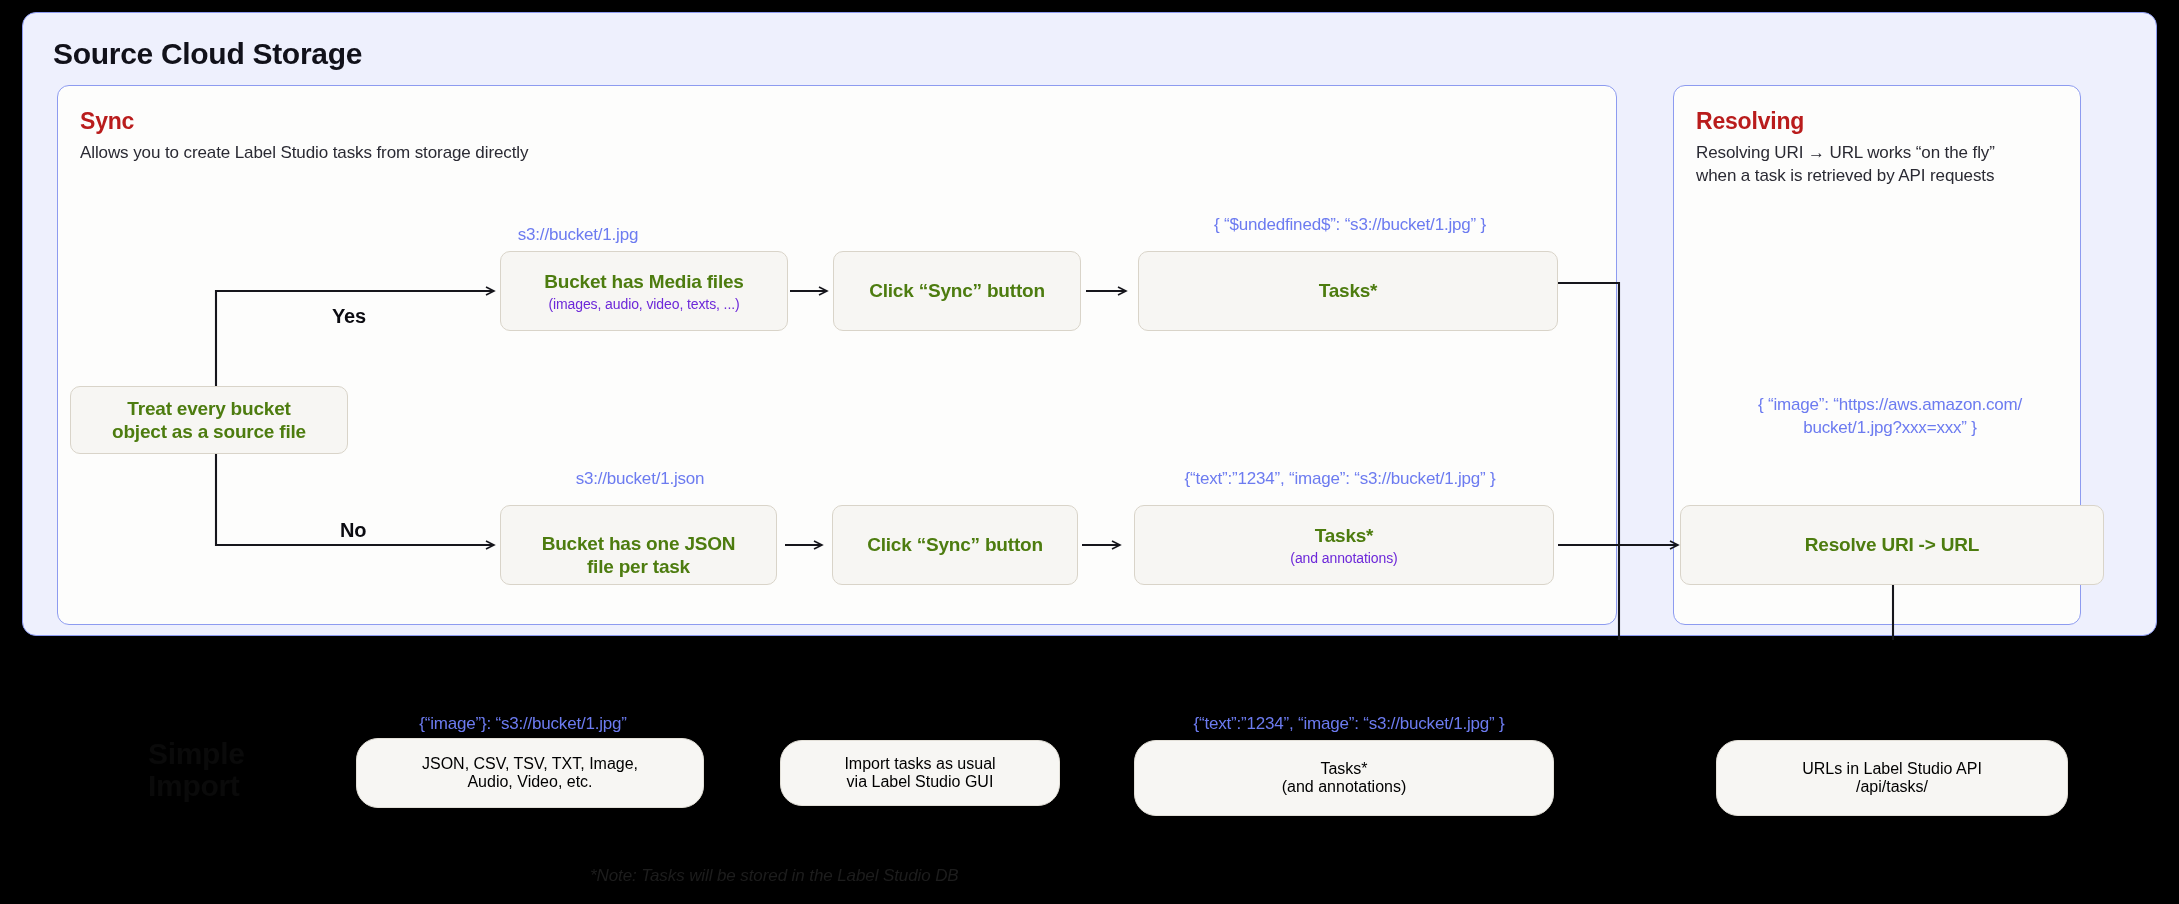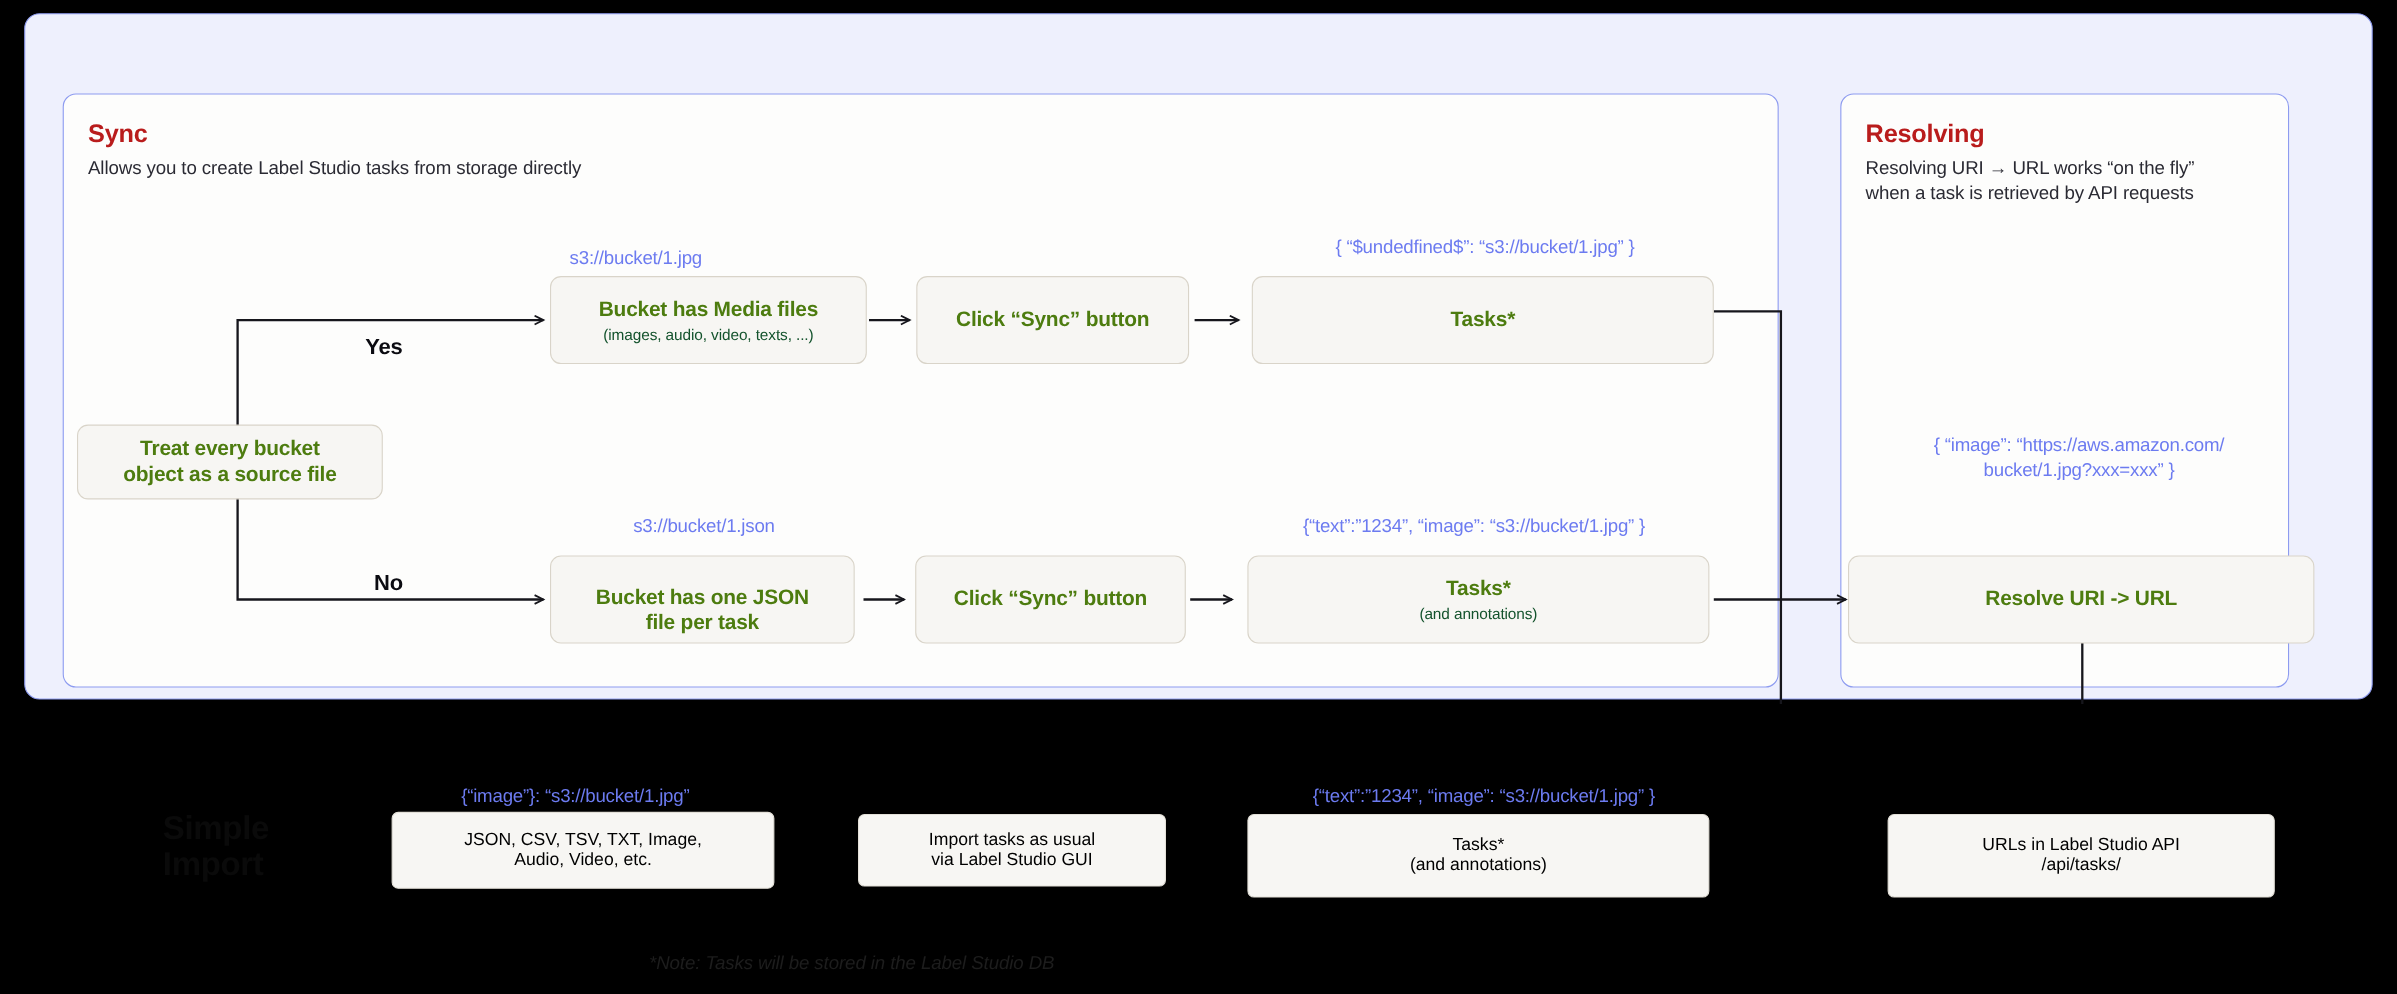--- a/index.html
+++ b/index.html
@@ -53,21 +53,21 @@
     display: flex; flex-direction: column;
     align-items: center; justify-content: center;
     text-align: center;
     padding: 6px 10px;
   }
   .node .ttl {
     font-size: 19px; font-weight: 700; color: #4d7c0f;
     letter-spacing: -0.2px; line-height: 1.22;
   }
   .node .sub {
-    font-size: 14px; font-weight: 400; color: #14532d;
+    font-size: 14px; font-weight: 400; color: #6d28d9;
     letter-spacing: -0.1px; margin-top: 3px;
   }
 
   
   .blue-label {
     position: absolute;
     color: #6c7bf0;
     font-size: 17px;
     text-align: center;
     letter-spacing: -0.2px;
@@ -99,34 +99,35 @@
   .note {
     position: absolute; left: 578px; top: 866px;
     font-size: 17px; font-style: italic; color: #1d1d1d;
     letter-spacing: -0.1px;
     margin-left: 12px;
   }
   .node-dark {
     position: absolute;
     background: #f7f6f3;
     border: 1px solid #e3e0d8;
-    border-radius: 6px;
+    border-radius: 22px;
     display: flex; flex-direction: column;
     align-items: center; justify-content: center;
     text-align: center; padding: 6px 10px;
   }
 </style>
 </head>
 <body>
 
 <div id="stage">
 
   <div class="dark-band"></div>
 
   <div class="outer-panel">
+    <div class="outer-title">Source Cloud Storage</div>
 
     <div class="card card-sync">
       <div class="card-title" style="left:22px; top:22px;">Sync</div>
       <div class="card-sub" style="left:22px; top:56px;">Allows you to create Label Studio tasks from storage directly</div>
     </div>
 
     <div class="card card-resolve">
       <div class="card-title" style="left:22px; top:22px;">Resolving</div>
       <div class="card-sub" style="left:22px; top:56px; white-space:pre-line;">Resolving URI → URL works “on the fly”
 when a task is retrieved by API requests</div>

